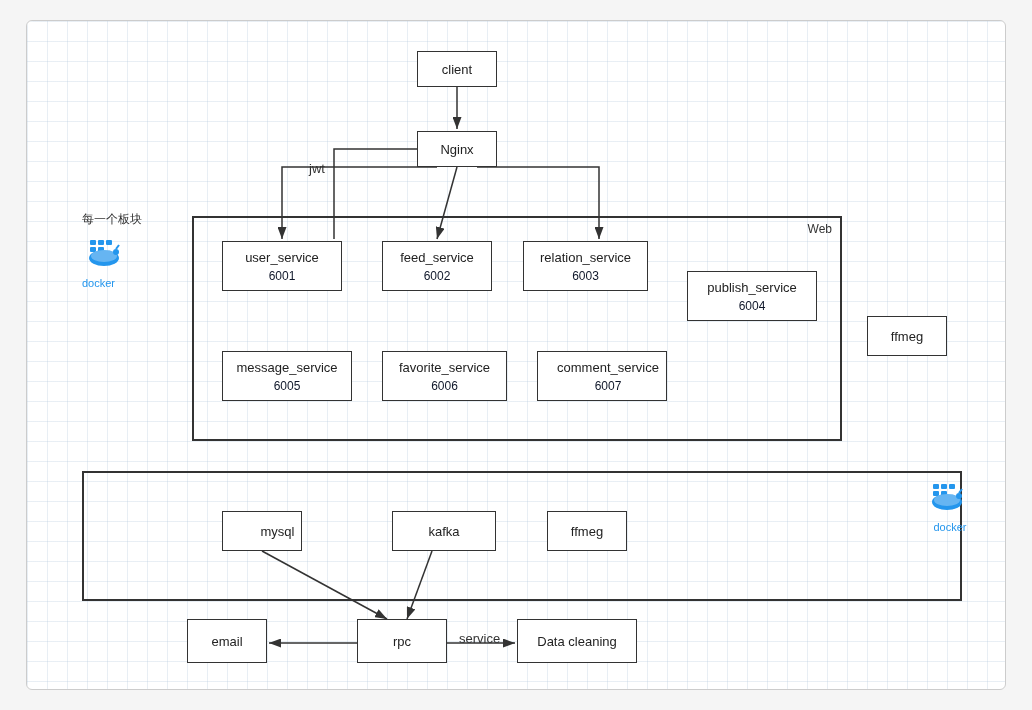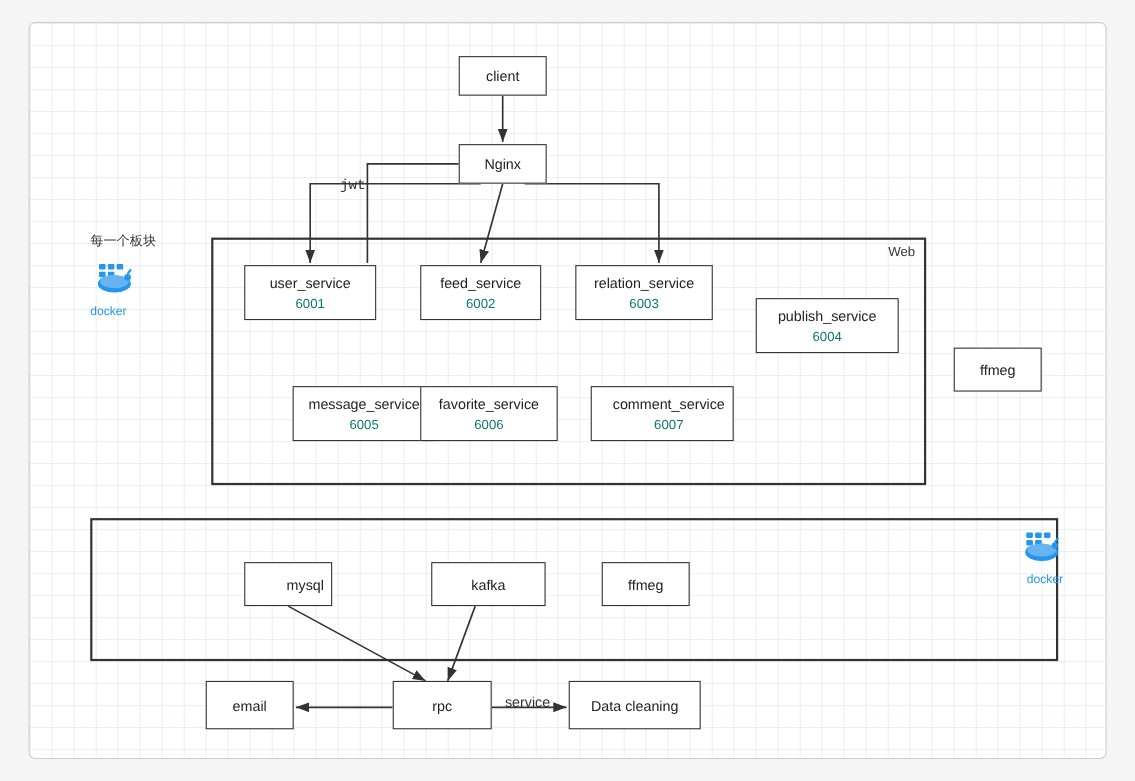--- a/index.html
+++ b/index.html
@@ -43,21 +43,21 @@
       align-items: center;
       justify-content: center;
       font-size: 13px;
     }
     .box-label {
       font-size: 13px;
       color: #222;
     }
     .box-port {
       font-size: 12px;
-      color: #0f766e;
+      color: #0f172a;
       margin-top: 4px;
     }
     .section-box {
       position: absolute;
       border: 2px solid #333;
       background: transparent;
     }
     .section-label {
       position: absolute;
       font-size: 12px;
@@ -123,21 +123,21 @@
   </svg>
 
   <div class="box" style="left:390px;top:30px;width:80px;height:36px;">
     <span class="box-label">client</span>
   </div>
 
   <div class="box" style="left:390px;top:110px;width:80px;height:36px;">
     <span class="box-label">Nginx</span>
   </div>
 
-  <span class="side-label" style="left:282px;top:140px;font-family:Liberation Mono, monospace;">jwt</span>
+  <span class="side-label" style="left:282px;top:140px;">jwt</span>
 
   <div class="section-box" style="left:165px;top:195px;width:650px;height:225px;">
     <span class="section-label" style="right:8px;top:4px;">Web</span>
   </div>
 
   <div class="box" style="left:195px;top:220px;width:120px;height:50px;">
     <span class="box-label">user_service</span>
     <span class="box-port">6001</span>
   </div>
 
@@ -149,21 +149,21 @@
   <div class="box" style="left:496px;top:220px;width:125px;height:50px;">
     <span class="box-label">relation_service</span>
     <span class="box-port">6003</span>
   </div>
 
   <div class="box" style="left:660px;top:250px;width:130px;height:50px;">
     <span class="box-label">publish_service</span>
     <span class="box-port">6004</span>
   </div>
 
-  <div class="box" style="left:195px;top:330px;width:130px;height:50px;margin-left:44px;">
+  <div class="box" style="left:195px;top:330px;width:130px;height:50px;">
     <span class="box-label">message_service</span>
     <span class="box-port">6005</span>
   </div>
 
   <div class="box" style="left:355px;top:330px;width:125px;height:50px;">
     <span class="box-label">favorite_service</span>
     <span class="box-port">6006</span>
   </div>
 
   <div class="box" style="left:510px;top:330px;width:130px;height:50px;padding-left:12px;">

